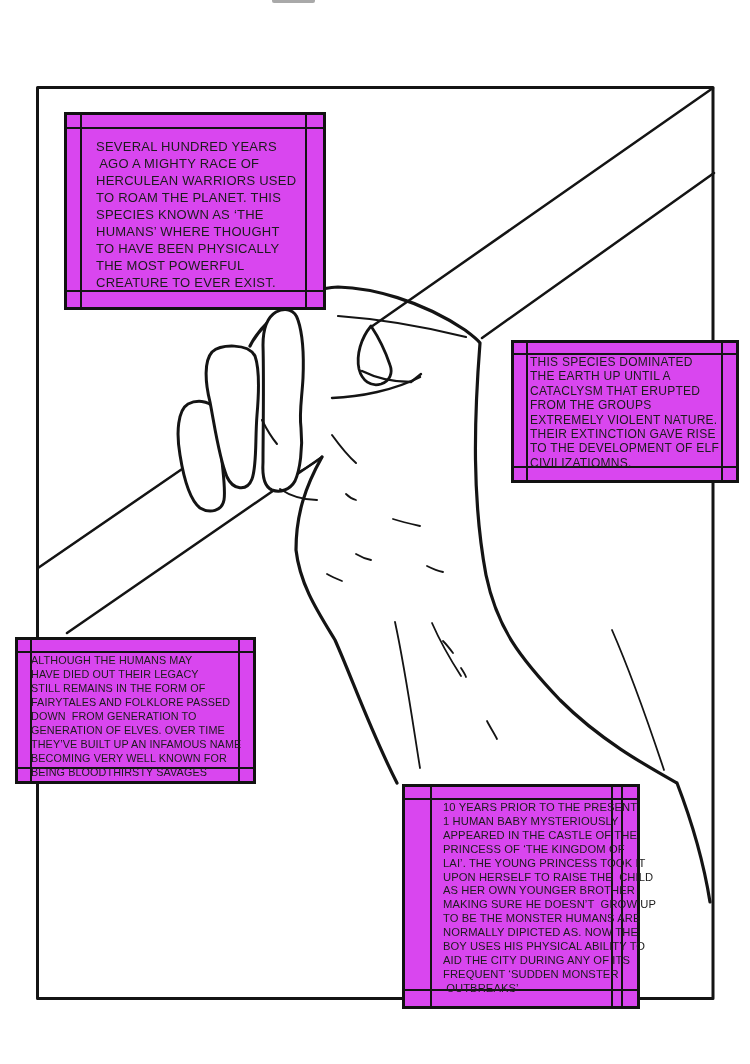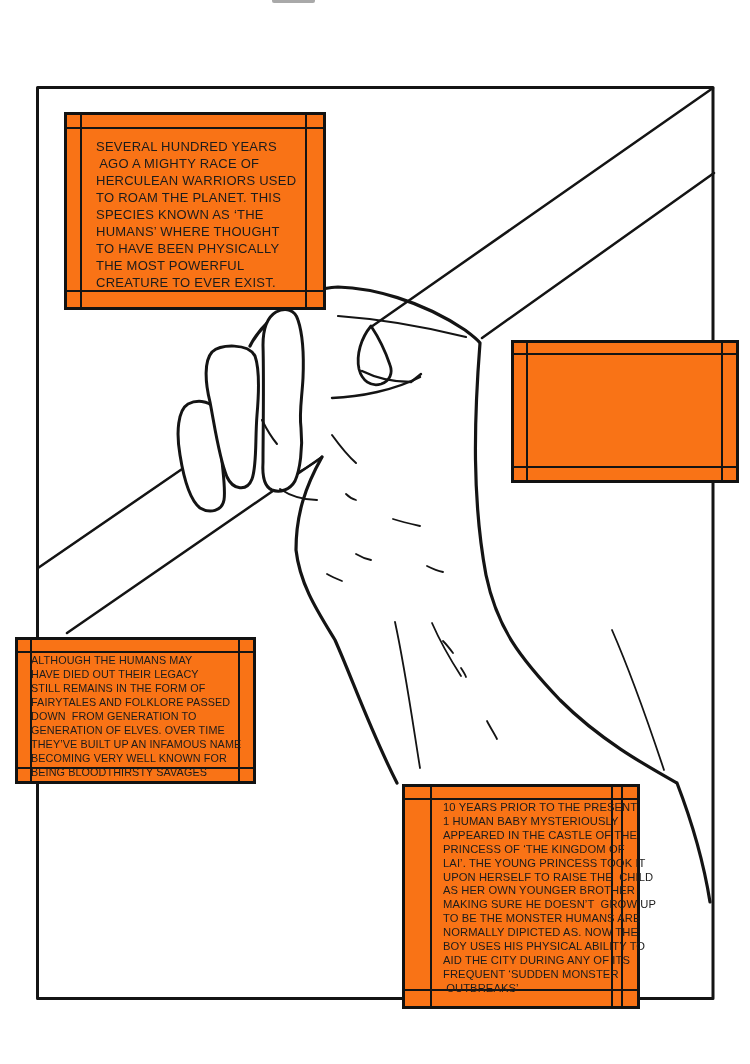--- a/index.html
+++ b/index.html
@@ -11,21 +11,21 @@
     font-family:"Liberation Sans","DejaVu Sans",sans-serif;
   }
   .artwork-svg{position:absolute;left:0;top:0;width:750px;height:1064px;}
   .smudge{
     position:absolute;left:272px;top:0;width:43px;height:3px;
     background:#9a9a9a;opacity:.85;border-radius:0 0 2px 2px;
   }
   
   .cbox{
     position:absolute;
-    background:#f97316;
+    background:#d946ef;
     border:3.5px solid #121212;
     box-sizing:border-box;
   }
   .fl{position:absolute;background:#141414;}
   .fl-h{left:0;right:0;height:1.6px;}
   .fl-v{top:0;bottom:0;width:1.6px;}
   .cbox-text{
     position:absolute;
     color:#1c1c1c;
     white-space:pre;
@@ -160,20 +160,28 @@
 TO HAVE BEEN PHYSICALLY
 THE MOST POWERFUL
 CREATURE TO EVER EXIST.</div>
   </div>
 
   <div class="cbox" style="left:511px;top:340px;width:228px;height:143px;">
     <div class="fl fl-h" style="top:10px"></div>
     <div class="fl fl-h" style="bottom:12px"></div>
     <div class="fl fl-v" style="left:12px"></div>
     <div class="fl fl-v" style="right:13px"></div>
+    <div class="cbox-text t2">THIS SPECIES DOMINATED
+THE EARTH UP UNTIL A
+CATACLYSM THAT ERUPTED
+FROM THE GROUPS
+EXTREMELY VIOLENT NATURE.
+THEIR EXTINCTION GAVE RISE
+TO THE DEVELOPMENT OF ELF
+CIVILIZATIOMNS.</div>
   </div>
 
   <div class="cbox" style="left:15px;top:637px;width:241px;height:147px;">
     <div class="fl fl-h" style="top:11px"></div>
     <div class="fl fl-h" style="bottom:12px"></div>
     <div class="fl fl-v" style="left:12px"></div>
     <div class="fl fl-v" style="right:13px"></div>
     <div class="cbox-text t3">ALTHOUGH THE HUMANS MAY
 HAVE DIED OUT THEIR LEGACY
 STILL REMAINS IN THE FORM OF

